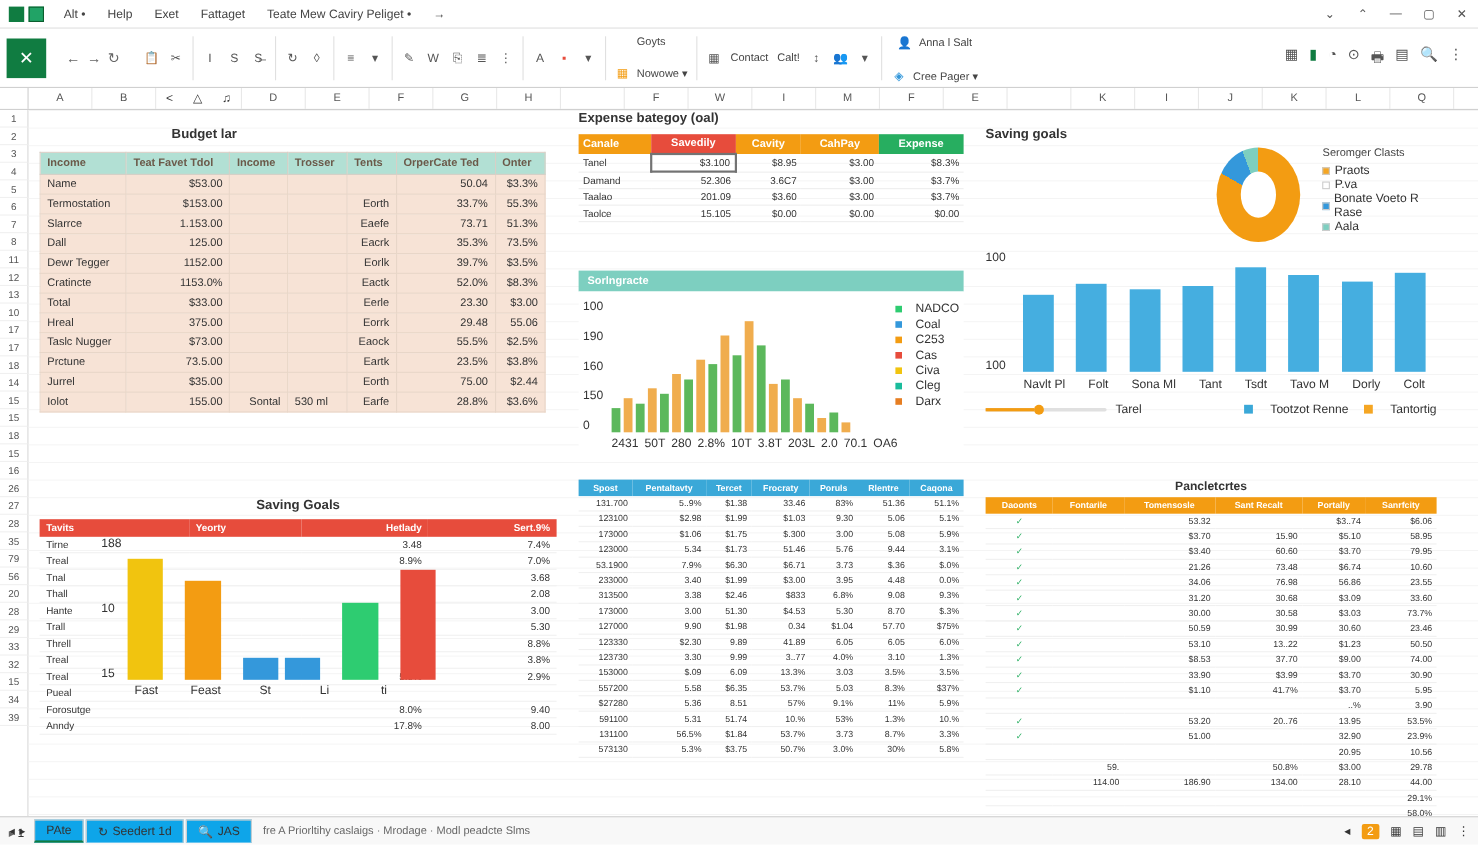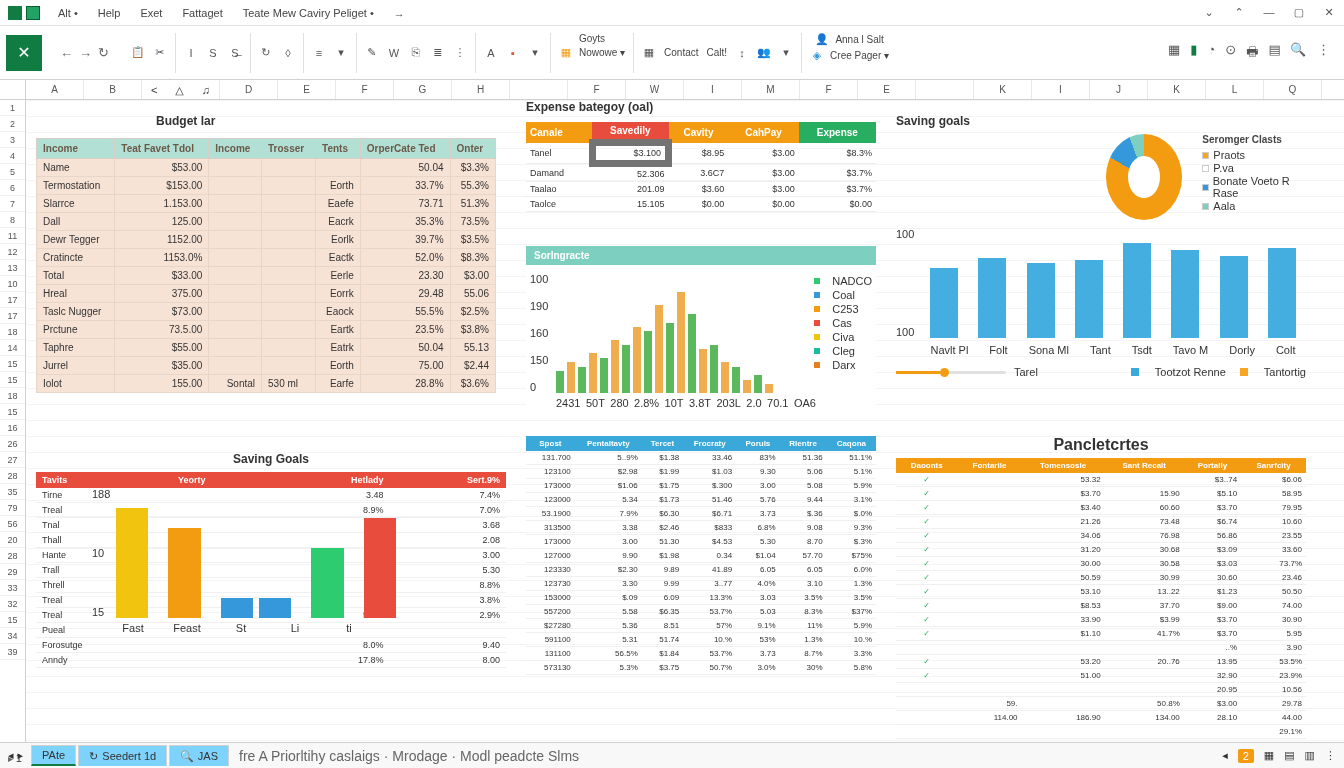--- a/index.html
+++ b/index.html
@@ -10,21 +10,21 @@
 .titlebar .menu-item{padding:0 10px;color:#444;cursor:pointer}
 .titlebar .win-controls{margin-left:auto;display:flex;gap:16px}
 .titlebar .win-controls span{width:14px;text-align:center;color:#555;cursor:pointer}
 .ribbon{height:54px;display:flex;align-items:center;padding:0 6px;border-bottom:1px solid #d0d0d0}
 .ribbon .file-tab{width:36px;height:36px;background:#107c41;display:flex;align-items:center;justify-content:center;color:#fff;font-size:16px;margin-right:18px}
 .ribbon .nav-arrows{display:flex;gap:6px;margin-right:14px}
 .ribbon .nav-arrows span{color:#666;font-size:13px}
 .ribbon .grp{display:flex;align-items:center;gap:8px;padding:0 8px;border-right:1px solid #e0e0e0;height:40px}
 .ribbon .grp .ico{width:14px;height:14px;color:#555;display:inline-flex;align-items:center;justify-content:center}
 .ribbon .lbl{font-size:10px;color:#444}
-.ribbon .two-row{display:flex;flex-direction:column;gap:2px}
+.ribbon .two-row{display:flex;flex-direction:column;gap:16px}
 .ribbon .two-row .row{display:flex;gap:6px;align-items:center}
 .ribbon .right-cluster{margin-left:auto;display:flex;gap:10px;padding-right:8px}
 .ribbon .right-cluster span{color:#555;font-size:13px}
 .col-headers{height:20px;display:flex;background:#fff;border-bottom:1px solid #d0d0d0}
 .col-headers .rowhead{width:26px;border-right:1px solid #d0d0d0}
 .col-headers .ch{width:58px;text-align:center;line-height:20px;border-right:1px solid #e8e8e8;color:#555;font-size:10px}
 .sheet{position:absolute;top:100px;left:0;right:0;bottom:26px;display:flex}
 .rownums{width:26px;border-right:1px solid #d0d0d0;background:#fff}
 .rownums div{height:16px;line-height:16px;text-align:center;font-size:9px;color:#555;border-bottom:1px solid #f0f0f0}
 .canvas{flex:1;position:relative;background:#fff}
@@ -44,21 +44,21 @@
 .expcat .title{font-weight:600;font-size:12px;margin-bottom:8px}
 .expcat table{width:100%;border-collapse:collapse}
 .expcat th{padding:3px 4px;font-size:10px;color:#fff;font-weight:600;text-align:center}
 .expcat th:nth-child(1){background:#f39c12;text-align:left}
 .expcat th:nth-child(2){background:#e74c3c}
 .expcat th:nth-child(3){background:#f39c12}
 .expcat th:nth-child(4){background:#f39c12}
 .expcat th:nth-child(5){background:#27ae60}
 .expcat td{padding:2px 4px;font-size:9px;text-align:right;border-bottom:1px solid #eee}
 .expcat td:first-child{text-align:left}
-.expcat td.boxed{border:7px solid #737373}
+.expcat td.boxed{border:2px solid #737373}
 
 
 .savchart{position:absolute;left:500px;top:146px;width:350px}
 .savchart .hdr{background:#7dcfc0;color:#fff;padding:4px 8px;font-size:10px;font-weight:600}
 .savchart .plot{height:148px;position:relative;background:#fff;padding:10px 50px 20px 30px}
 .savchart .bars{position:absolute;left:30px;right:60px;bottom:20px;height:110px;display:flex;align-items:flex-end;gap:3px}
 .savchart .bar-pair{display:flex;gap:1px;align-items:flex-end}
 .savchart .bar{width:8px}
 .savchart .yax{position:absolute;left:4px;top:8px;bottom:20px;display:flex;flex-direction:column;justify-content:space-between;font-size:8px;color:#888}
 .savchart .xax{position:absolute;left:30px;right:60px;bottom:4px;display:flex;justify-content:space-between;font-size:7px;color:#888}
@@ -66,21 +66,21 @@
 .savchart .legend div{display:flex;align-items:center;gap:12px;margin-bottom:2px}
 .savchart .legend .sw{width:6px;height:6px}
 
 
 .goals{position:absolute;left:870px;top:14px;width:410px}
 .goals .title{font-weight:600;font-size:12px;margin-bottom:6px}
 .goals .donut-wrap{display:flex;gap:20px;align-items:flex-start}
 .donut{width:86px;height:86px;border-radius:50%;background:conic-gradient(#f39c12 0 300deg,#3498db 300deg 340deg,#7dcfc0 340deg 360deg);position:relative;margin-left:210px}
 .donut::after{content:'';position:absolute;inset:22px;background:#fff;border-radius:50%}
 .goals .dleg{font-size:8px;color:#555}
-.goals .dleg .ttl{font-weight:700;font-size:10px;color:#444;margin-bottom:4px}
+.goals .dleg .ttl{font-weight:400;font-size:10px;color:#444;margin-bottom:4px}
 .goals .dleg div{display:flex;align-items:center;gap:4px;margin-bottom:1px}
 .goals .dleg .sw{width:7px;height:7px}
 .goals .colchart{margin-top:8px;height:130px;position:relative}
 .goals .colchart .yax{position:absolute;left:0;top:0;bottom:20px;display:flex;flex-direction:column;justify-content:space-between;font-size:8px;color:#888}
 .goals .colchart .cols{position:absolute;left:24px;right:0;bottom:20px;height:100px;display:flex;align-items:flex-end;justify-content:space-around}
 .goals .colchart .col{width:28px;background:#45aee0}
 .goals .colchart .xax{position:absolute;left:24px;right:0;bottom:2px;display:flex;justify-content:space-around;font-size:7px;color:#888}
 .goals .slider{margin-top:8px;display:flex;align-items:center;gap:8px;font-size:8px;color:#888}
 .goals .slider .track{flex:0 0 110px;height:3px;background:#e0e0e0;position:relative;border-radius:2px}
 .goals .slider .track .fill{position:absolute;left:0;width:40%;height:100%;background:#f39c12}
@@ -91,43 +91,43 @@
 
 
 .datatbl{position:absolute;font-size:8px}
 .datatbl table{border-collapse:collapse;width:100%}
 .datatbl th{background:#3aa8d8;color:#fff;padding:3px 4px;font-weight:600;text-align:center;font-size:8px}
 .datatbl td{padding:2px 4px;text-align:right;border-bottom:1px solid #f0f0f0;font-size:8px}
 .datatbl.t1{left:500px;top:336px;width:350px}
 .datatbl.t2{left:870px;top:336px;width:410px}
 .datatbl.t2 th{background:#f39c12}
 .datatbl.t2 .chk{color:#27ae60;text-align:center}
-.datatbl .ttl{text-align:center;font-weight:600;font-size:16px;margin-bottom:4px}
+.datatbl .ttl{text-align:center;font-weight:600;font-size:11px;margin-bottom:4px}
 
 
 .sgoals{position:absolute;left:10px;top:352px;width:470px}
 .sgoals .title{font-weight:600;font-size:12px;text-align:center;margin-bottom:6px}
 .sgoals table{width:100%;border-collapse:collapse}
 .sgoals th{background:#e74c3c;color:#fff;padding:3px 6px;font-size:9px;text-align:left;font-weight:600}
 .sgoals th:nth-child(3),.sgoals th:nth-child(4){text-align:right}
 .sgoals td{padding:2px 6px;font-size:9px;border-bottom:1px solid #f0f0f0}
 .sgoals td:nth-child(3),.sgoals td:nth-child(4){text-align:right}
 .sgoals .chart-area{position:absolute;left:80px;top:36px;width:280px;height:150px}
 .sgoals .chart-area .bars{display:flex;align-items:flex-end;gap:20px;height:130px}
 .sgoals .chart-area .bar{width:34px}
 .sgoals .chart-area .xax{display:flex;gap:20px;font-size:7px;color:#888;margin-top:4px}
 .sgoals .chart-area .xax span{width:34px;text-align:center}
 .sgoals .chart-area .yax{position:absolute;left:-24px;top:0;bottom:20px;display:flex;flex-direction:column;justify-content:space-between;font-size:7px;color:#888}
 
 
 .tabs{position:absolute;bottom:0;left:0;right:0;height:26px;border-top:1px solid #d0d0d0;display:flex;align-items:center;padding:0 8px;background:#f8f8f8}
 .tabs .nav{display:flex;gap:4px;color:#888;font-size:10px;margin-right:8px}
-.tabs .tab{padding:3px 10px;font-size:10px;border:1px solid #d0d0d0;border-bottom:none;background:#7dd3fc;margin-right:2px;display:flex;gap:4px;align-items:center}
+.tabs .tab{padding:3px 10px;font-size:10px;border:1px solid #d0d0d0;border-bottom:none;background:#0ea5e9;margin-right:2px;display:flex;gap:4px;align-items:center}
 .tabs .tab.active{border-bottom:2px solid #107c41}
-.tabs .crumb{font-size:14px;color:#666;margin-left:8px}
+.tabs .crumb{font-size:10px;color:#666;margin-left:8px}
 .tabs .status{margin-left:auto;display:flex;gap:10px;align-items:center;font-size:10px;color:#666}
 .tabs .status .pg{background:#f39c12;color:#fff;padding:1px 5px;border-radius:2px}
 </style>
 </head>
 <body>
 
 <div class="titlebar">
   <span class="app-icon"></span>
   <span class="xl-icon"></span>
   <span class="menu-item">Alt •</span>
@@ -392,29 +392,20 @@
             <tr>
               <td>Prctune</td>
               <td>73.5.00</td>
               <td></td>
               <td></td>
               <td>Eartk</td>
               <td>23.5%</td>
               <td>$3.8%</td>
             </tr>
             <tr>
-              <td>Taphre</td>
-              <td>$55.00</td>
-              <td></td>
-              <td></td>
-              <td>Eatrk</td>
-              <td>50.04</td>
-              <td>55.13</td>
-            </tr>
-            <tr>
               <td>Jurrel</td>
               <td>$35.00</td>
               <td></td>
               <td></td>
               <td>Eorth</td>
               <td>75.00</td>
               <td>$2.44</td>
             </tr>
             <tr>
               <td>Iolot</td>
@@ -711,20 +702,29 @@
               <td>3.1%</td>
             </tr>
             <tr>
               <td>53.1900</td>
               <td>7.9%</td>
               <td>$6.30</td>
               <td>$6.71</td>
               <td>3.73</td>
               <td>$.36</td>
               <td>$.0%</td>
+            </tr>
+            <tr>
+              <td>233000</td>
+              <td>3.40</td>
+              <td>$1.99</td>
+              <td>$3.00</td>
+              <td>3.95</td>
+              <td>4.48</td>
+              <td>0.0%</td>
             </tr>
             <tr>
               <td>313500</td>
               <td>3.38</td>
               <td>$2.46</td>
               <td>$833</td>
               <td>6.8%</td>
               <td>9.08</td>
               <td>9.3%</td>
             </tr>

